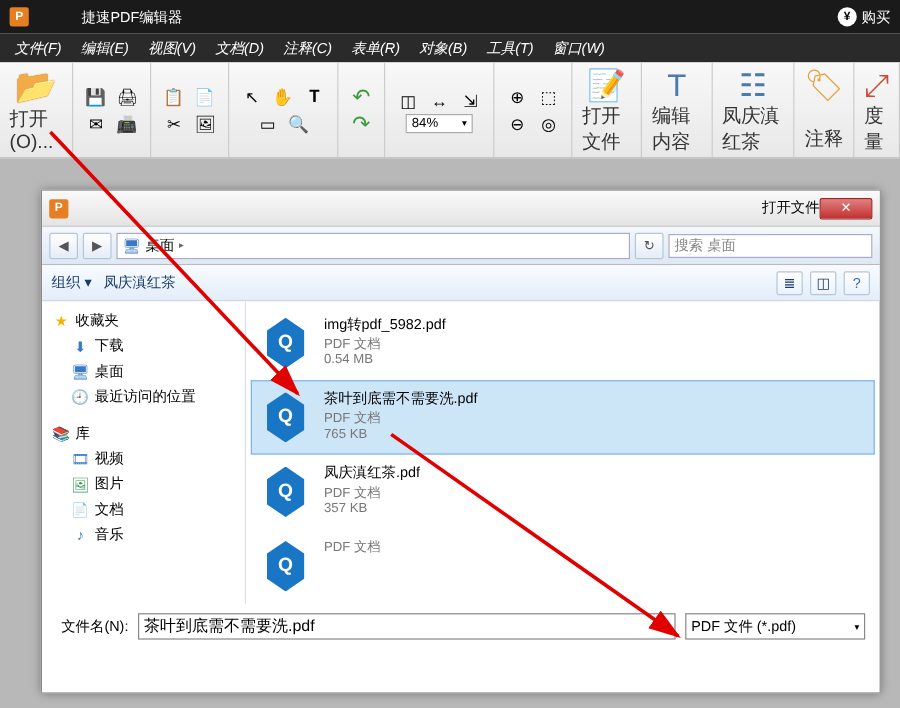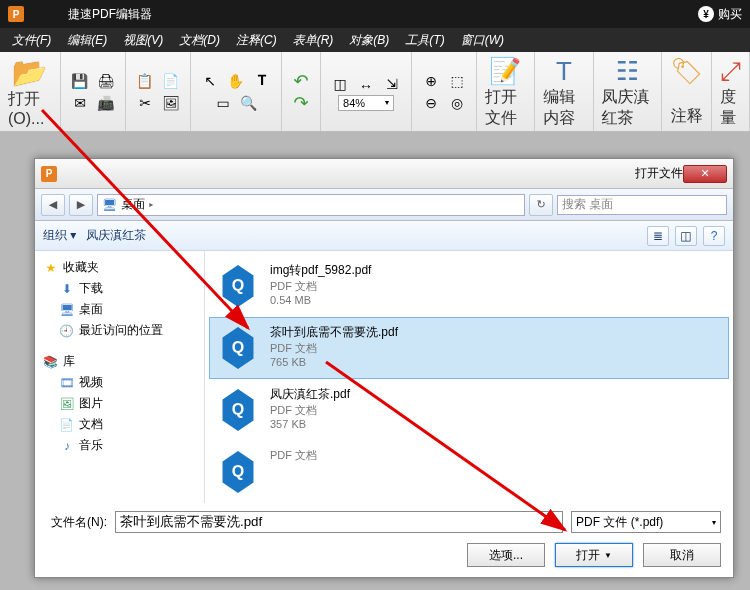--- a/index.html
+++ b/index.html
@@ -312,32 +312,20 @@
 
   <div class="dlg-footer">
     <div class="fn-row">
       <div class="fn-label">文件名(N):</div>
       <input class="fn-input" value="茶叶到底需不需要洗.pdf" style="">
       <div class="filter">
           <span>PDF 文件 (*.pdf)</span>
           <span style="font-size:8px;">▾</span>
         </div>
     </div>
-    <div class="btn-row">
-      <div class="dlg-btn">
-          <span>选项...</span>
-        </div>
-      <div class="dlg-btn primary">
-          <span>打开</span>
-          <span class="tri">▼</span>
-        </div>
-      <div class="dlg-btn">
-          <span>取消</span>
-        </div>
-    </div>
   </div>
 </div>
 
 <svg class="arrow-svg" width="750" height="590">
   <defs>
     <marker id="ah" markerWidth="10" markerHeight="10" refX="8" refY="3" orient="auto">
       <path d="M0,0 L9,3 L0,6 Z" fill="#e10000"></path>
     </marker>
   </defs>
   <line x1="42" y1="110" x2="248" y2="328" stroke="#e10000" stroke-width="3" marker-end="url(#ah)"></line>

